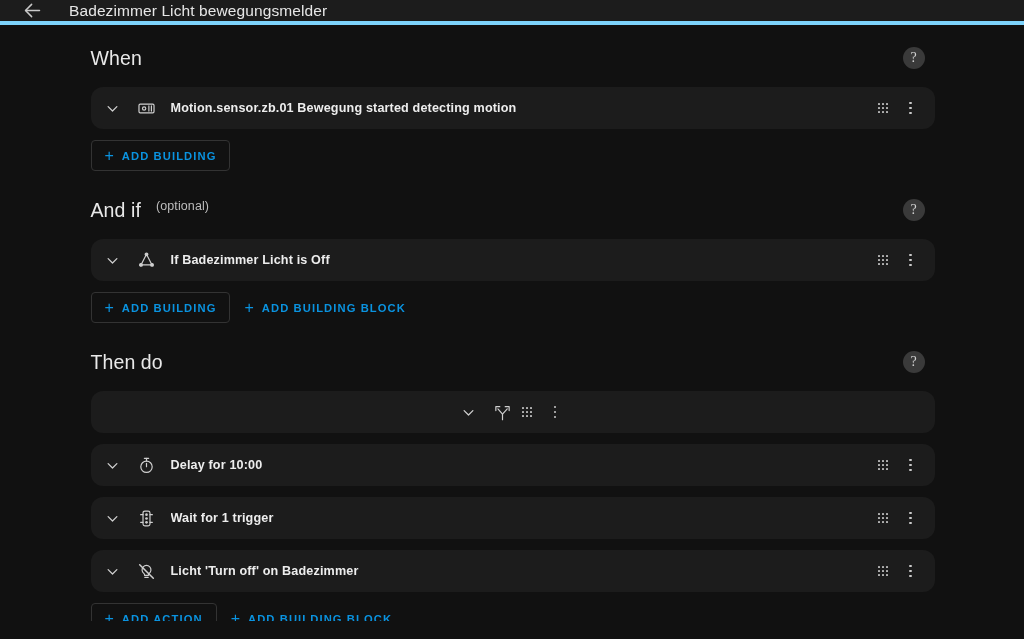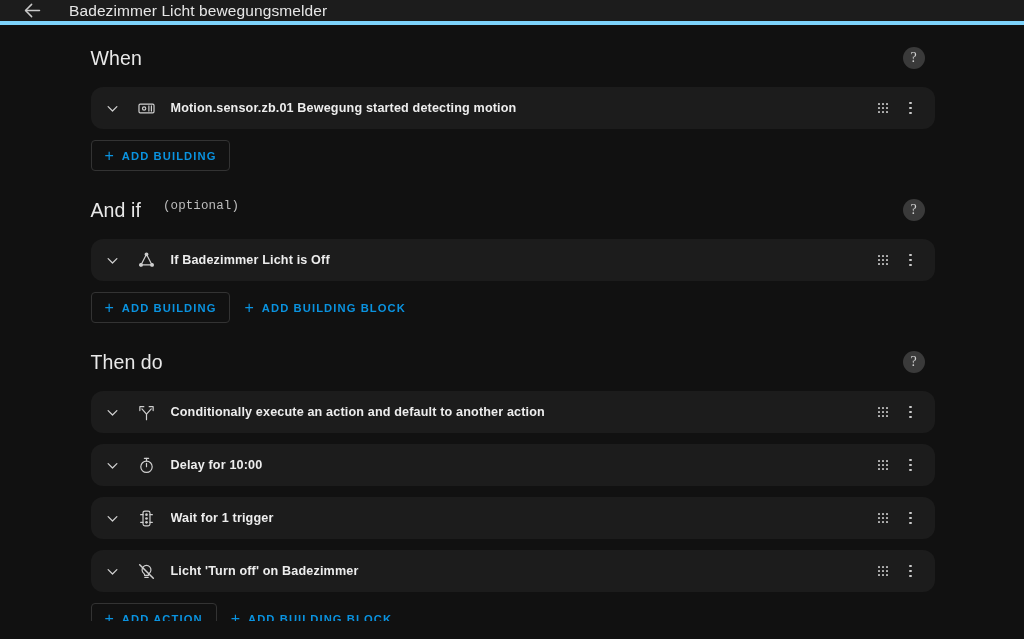--- a/index.html
+++ b/index.html
@@ -76,23 +76,22 @@
     font-size: 19.5px;
     font-weight: 400;
     color: #e9e9e9;
     letter-spacing: .1px;
     display: flex;
     align-items: flex-start;
   }
   .section-title .optional {
     font-size: 12.5px;
     color: #bdbdbd;
-    margin-left: 22px;
+    margin-left: 15px;
     font-weight: 400;
-    font-family: Liberation Mono, monospace;
   }
 
   .help-icon {
     width: 22px;
     height: 22px;
     border-radius: 50%;
     background: #3a3a3a;
     color: #d3d3d3;
     font-size: 14px;
     line-height: 22px;
@@ -350,21 +349,20 @@
             </svg>
           </div>
           <div class="row-icon">
             <svg width="19" height="19" viewBox="0 0 24 24" fill="none" stroke="#cfcfcf" stroke-width="1.5" stroke-linecap="round" stroke-linejoin="round">
               <path d="M12 21 V14 L6.2 7.4"></path>
               <path d="M12 14 L18 7.4"></path>
               <polyline points="3.6,9.6 3.6,4.6 8.6,4.6"></polyline>
               <polyline points="15.4,4.6 20.4,4.6 20.4,9.6"></polyline>
             </svg>
           </div>
-          <div class="row-label">Conditionally execute an action and default to another action</div>
           <div class="row-actions">
             <div class="drag-handle">
               <span class="dot-grid">
                 <i></i>
                 <i></i>
                 <i></i>
                 <i></i>
                 <i></i>
                 <i></i>
                 <i></i>

